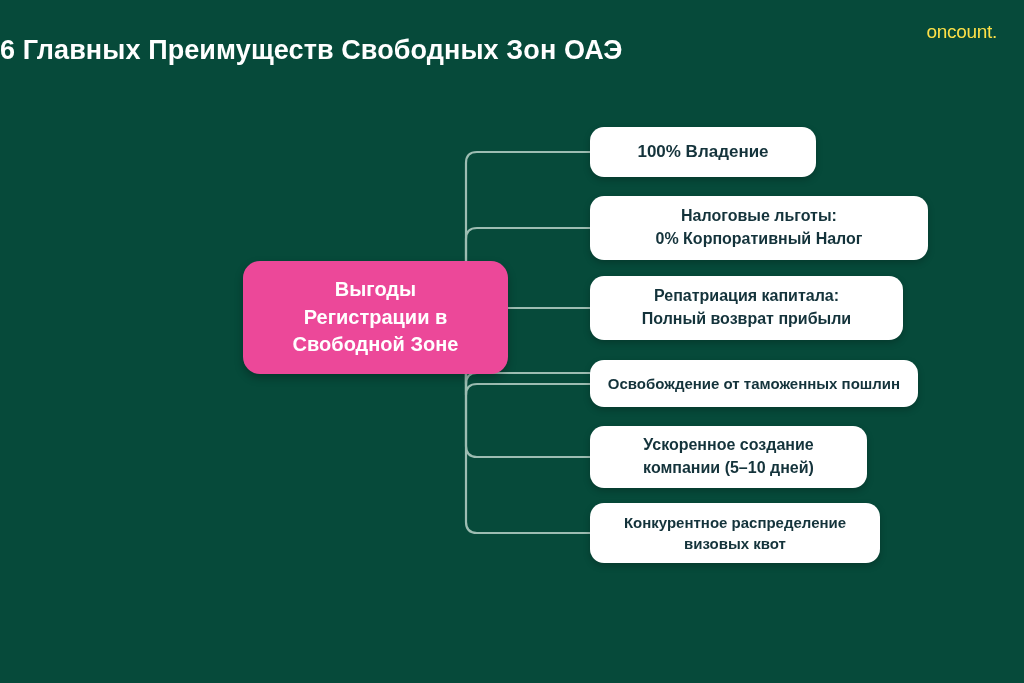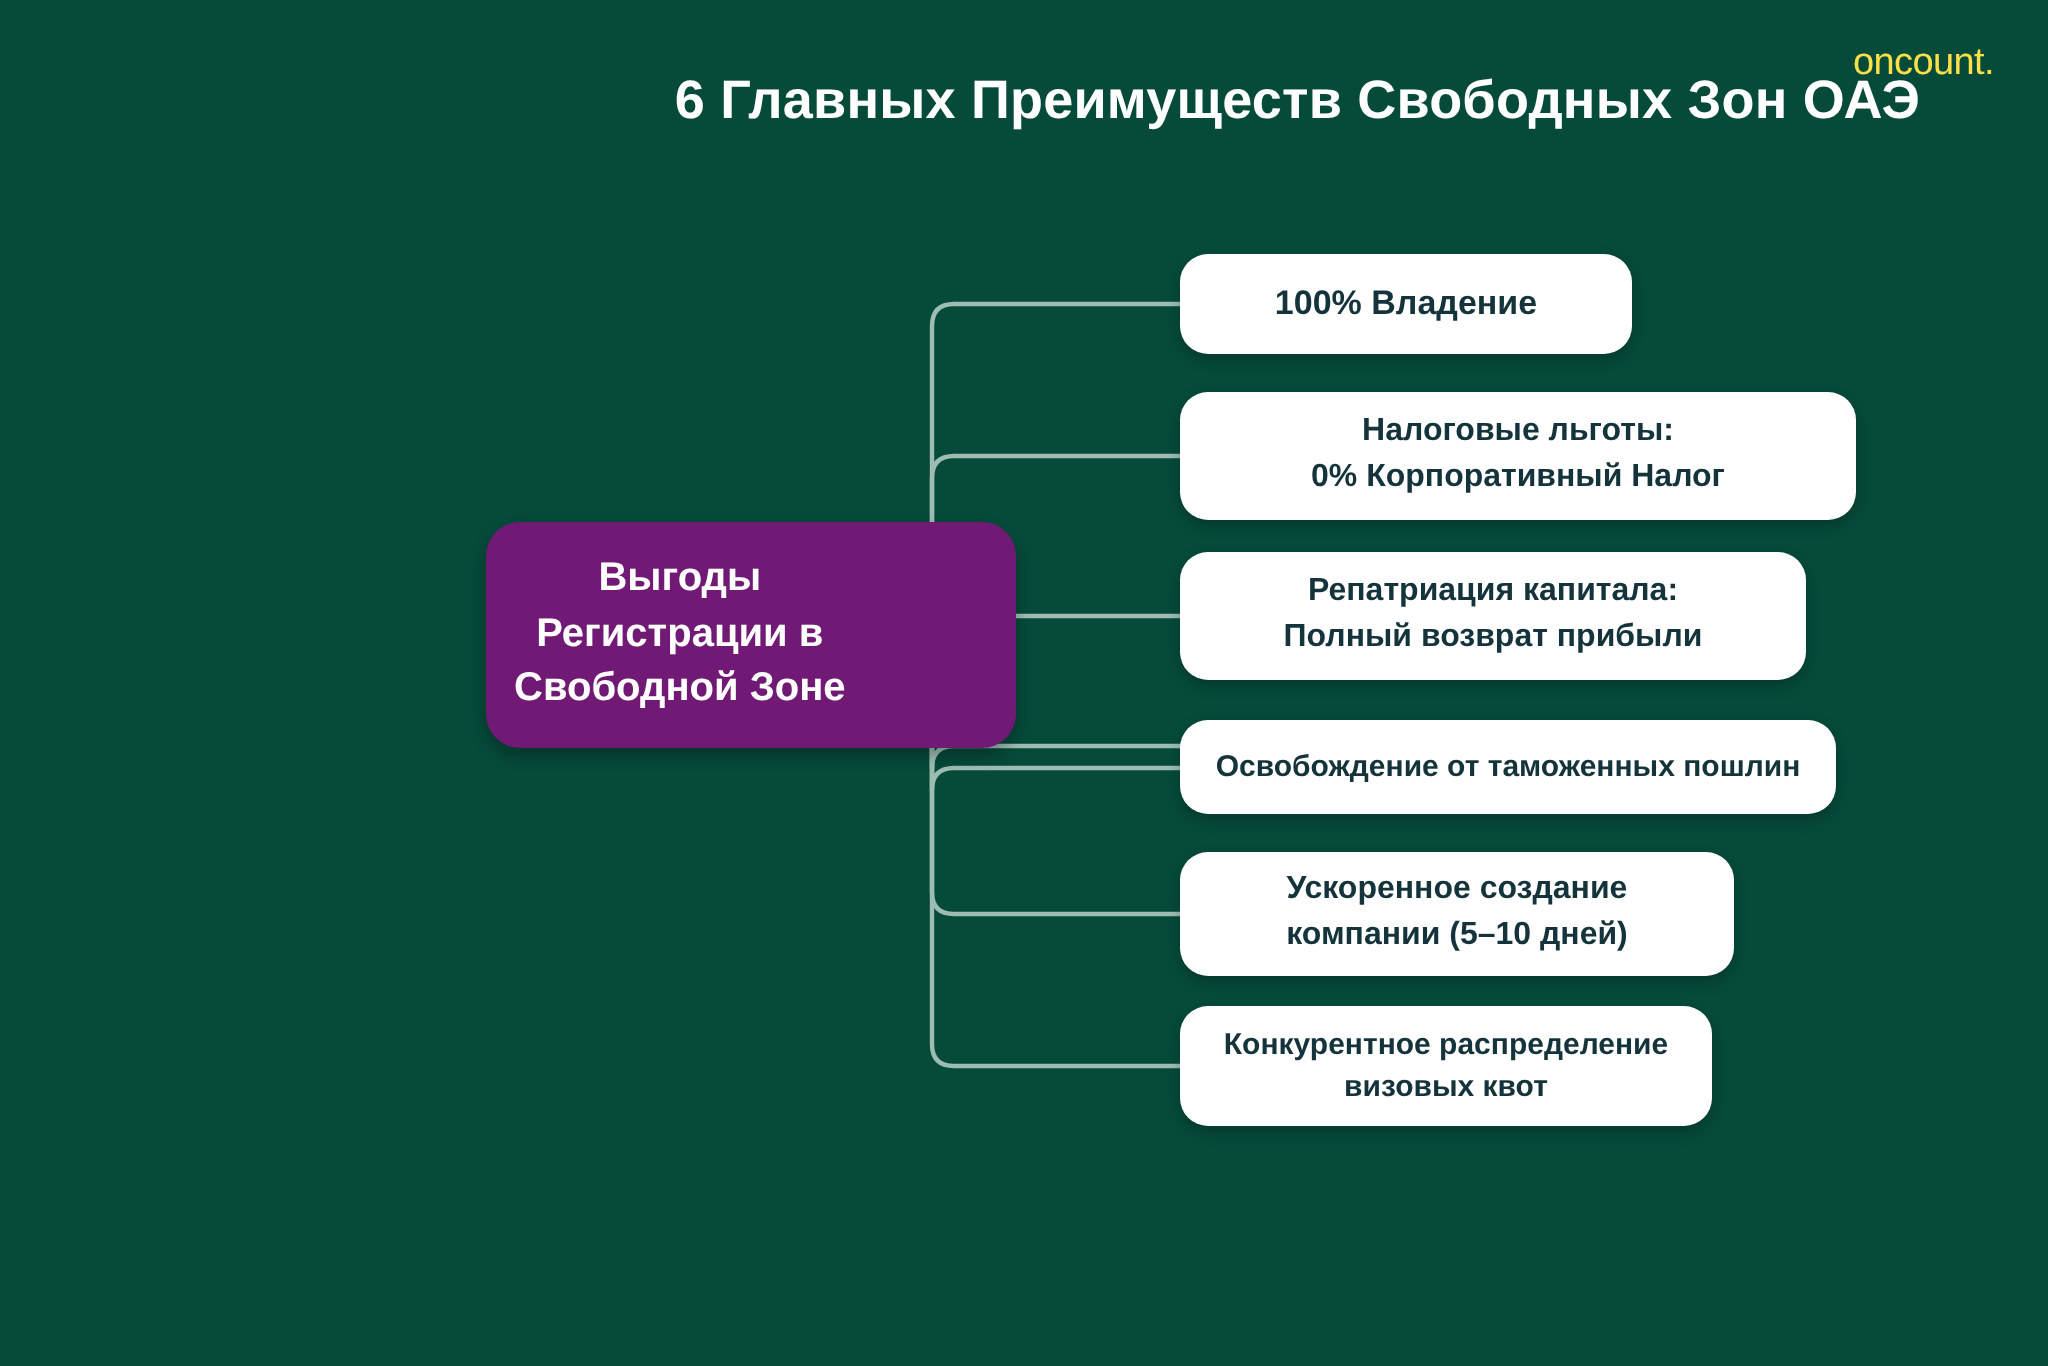--- a/index.html
+++ b/index.html
@@ -33,21 +33,21 @@
     letter-spacing: -0.3px;
     line-height: 1;
     user-select: none;
   }
 
   #page-title {
     position: absolute;
     top: 34px;
     left: 0;
     width: 960px;
-    text-align: right;
+    text-align: left;
     color: #ffffff;
     font-size: 27px;
     font-weight: bold;
     letter-spacing: 0.1px;
     line-height: 1.2;
     white-space: nowrap;
   }
 
   
   #diagram {
@@ -64,26 +64,26 @@
     pointer-events: none;
   }
 
   
   #root-node {
     position: absolute;
     left: 243px;
     top: 261px;
     width: 265px;
     height: 113px;
-    background: #701a75;
+    background: #ec4899;
     border-radius: 17px;
     box-shadow: 0 4px 8px rgba(0, 0, 0, 0.28);
     display: flex;
     align-items: center;
-    justify-content: flex-start;
+    justify-content: center;
     box-sizing: border-box;
     padding: 1px 14px;
   }
   #root-node .root-label {
     color: #ffffff;
     font-size: 20px;
     font-weight: bold;
     line-height: 1.38;
     text-align: center;
     white-space: pre-line;
@@ -108,21 +108,21 @@
     line-height: 1.42;
     text-align: center;
     white-space: pre-line;
   }
 
   .branch-node.n1 { left: 590px; top: 127px; width: 226px; height: 50px; }
   .branch-node.n2 { left: 590px; top: 196px; width: 338px; height: 64px; }
   .branch-node.n3 { left: 590px; top: 276px; width: 313px; height: 64px; }
   .branch-node.n4 { left: 590px; top: 360px; width: 328px; height: 47px; }
   .branch-node.n5 { left: 590px; top: 426px; width: 277px; height: 62px; }
-  .branch-node.n6 { left: 590px; top: 503px; width: 266px; height: 60px; }
+  .branch-node.n6 { left: 590px; top: 503px; width: 290px; height: 60px; }
 
   .branch-node.n1 .branch-label { font-size: 17px; }
   .branch-node.n4 .branch-label { font-size: 15px; }
   .branch-node.n6 .branch-label { font-size: 15px; }
 </style>
 </head>
 <body>
 
 <div id="slide">
 

